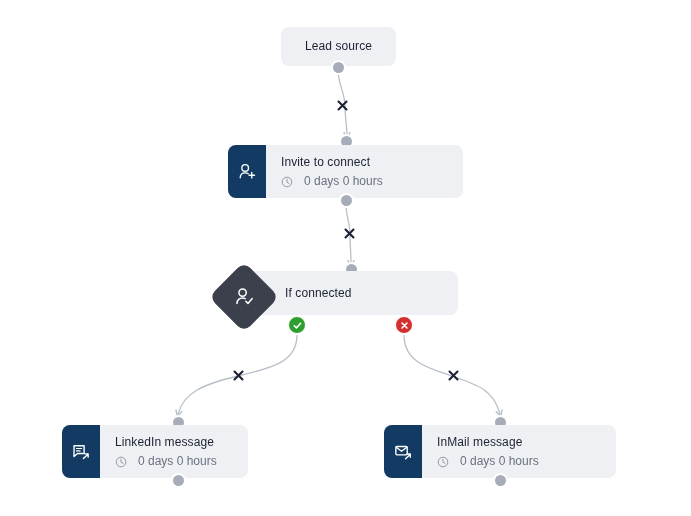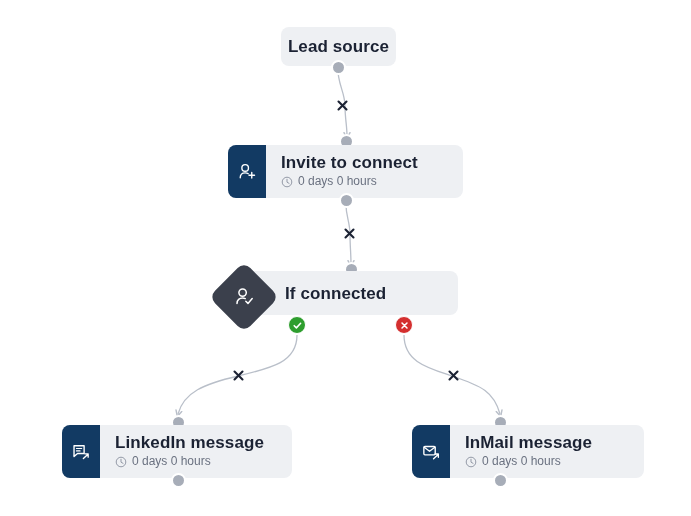--- a/index.html
+++ b/index.html
@@ -48,30 +48,30 @@
   }
   .node-body {
     flex: 1 1 auto;
     display: flex;
     flex-direction: column;
     justify-content: center;
     padding-left: 15px;
     padding-right: 20px;
   }
   .node-title {
-    font-size: 17px;
-    font-weight: bold;
+    font-size: 12px;
+    font-weight: normal;
     color: #1b2233;
     line-height: 17px;
     letter-spacing: 0.1px;
   }
   .node-sub {
     display: flex;
     align-items: center;
-    gap: 5px;
+    gap: 11px;
     margin-top: 3px;
     font-size: 12px;
     color: #6a7180;
     line-height: 15px;
   }
   .node-sub svg { display: block; }
 
   
   .node.plain {
     justify-content: center;
@@ -235,21 +235,21 @@
       <path d="M1.5,1.5 L9.5,9.5 M9.5,1.5 L1.5,9.5" stroke="#1b2233" stroke-width="2.1" stroke-linecap="round"></path>
     </svg>
   </div>
   <div class="edge-x" style="left:453px; top:375px;">
     <svg width="11" height="11" viewBox="0 0 11 11">
       <path d="M1.5,1.5 L9.5,9.5 M9.5,1.5 L1.5,9.5" stroke="#1b2233" stroke-width="2.1" stroke-linecap="round"></path>
     </svg>
   </div>
 
   <div class="dot" style="left:178px; top:422px;"></div>
-  <div class="node" style="left:62px; top:425px; width:230px; height:53px;">
+  <div class="node" style="left:62px; top:425px; width:186px; height:53px;">
     <div class="node-iconbox">
       <svg width="22" height="22" viewBox="0 0 24 24">
         <path d="M4.4,5.2 L15.4,5.2 L15.4,13.6 L8.2,13.6 L4.4,17.0 Z" fill="none" stroke="#ffffff" stroke-width="1.5" stroke-linejoin="round"></path>
         <path d="M7.0,8.2 L12.8,8.2 M7.0,10.8 L11.0,10.8" stroke="#ffffff" stroke-width="1.2" stroke-linecap="round"></path>
         <path d="M14.6,19.2 L19.6,14.4 M16.2,14.0 L19.8,14.0 L19.8,17.6" fill="none" stroke="#ffffff" stroke-width="1.5" stroke-linecap="round" stroke-linejoin="round"></path>
       </svg>
     </div>
     <div class="node-body">
       <div class="node-title">LinkedIn message</div>
       <div class="node-sub">
@@ -257,21 +257,21 @@
           <circle cx="7" cy="7" r="5.6" fill="none" stroke="#8d94a1" stroke-width="1.1"></circle>
           <path d="M7,3.8 L7,7.2 L9.4,8.6" fill="none" stroke="#8d94a1" stroke-width="1.1" stroke-linecap="round" stroke-linejoin="round"></path>
         </svg>
         <span>0 days 0 hours</span>
       </div>
     </div>
   </div>
   <div class="dot" style="left:178px; top:480px;"></div>
 
   <div class="dot" style="left:500px; top:422px;"></div>
-  <div class="node" style="left:384px; top:425px; width:232px; height:53px;margin-left:28px;">
+  <div class="node" style="left:384px; top:425px; width:232px; height:53px;">
     <div class="node-iconbox">
       <svg width="22" height="22" viewBox="0 0 24 24">
         <rect x="4.2" y="6.0" width="12.4" height="9.2" rx="1.2" fill="none" stroke="#ffffff" stroke-width="1.5"></rect>
         <path d="M4.6,6.8 L10.4,11.2 L16.2,6.8" fill="none" stroke="#ffffff" stroke-width="1.5" stroke-linecap="round" stroke-linejoin="round"></path>
         <path d="M14.8,19.4 L19.8,14.6 M16.4,14.2 L20.0,14.2 L20.0,17.8" fill="none" stroke="#ffffff" stroke-width="1.5" stroke-linecap="round" stroke-linejoin="round"></path>
       </svg>
     </div>
     <div class="node-body">
       <div class="node-title">InMail message</div>
       <div class="node-sub">

